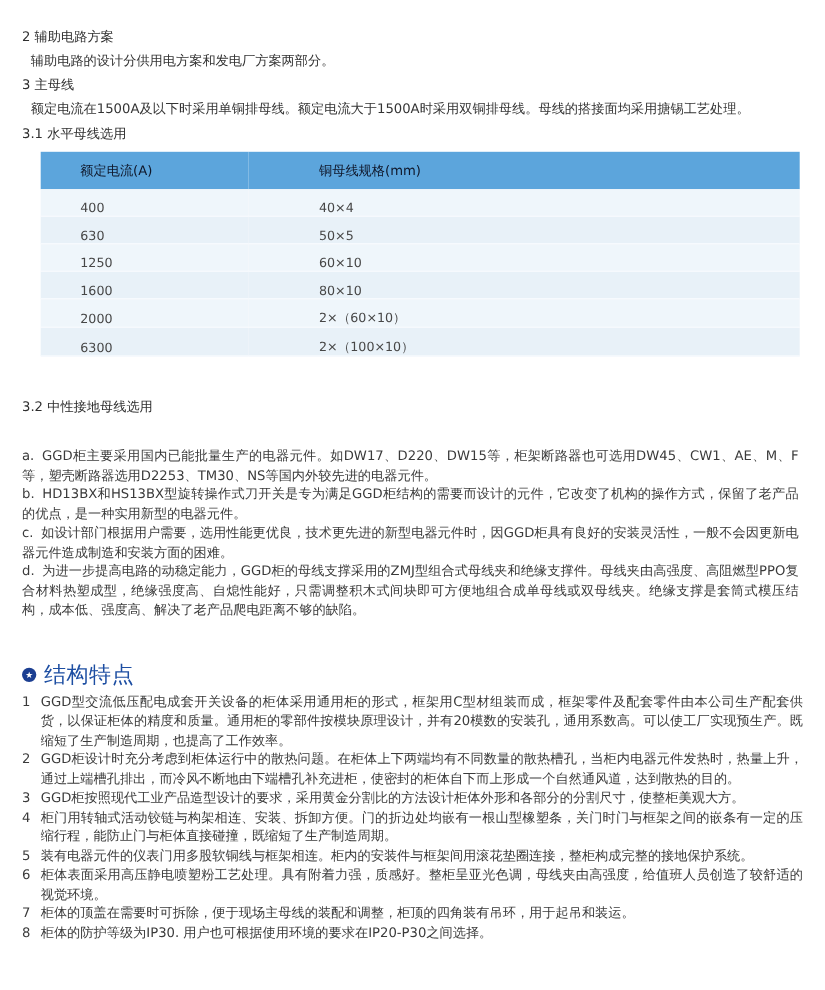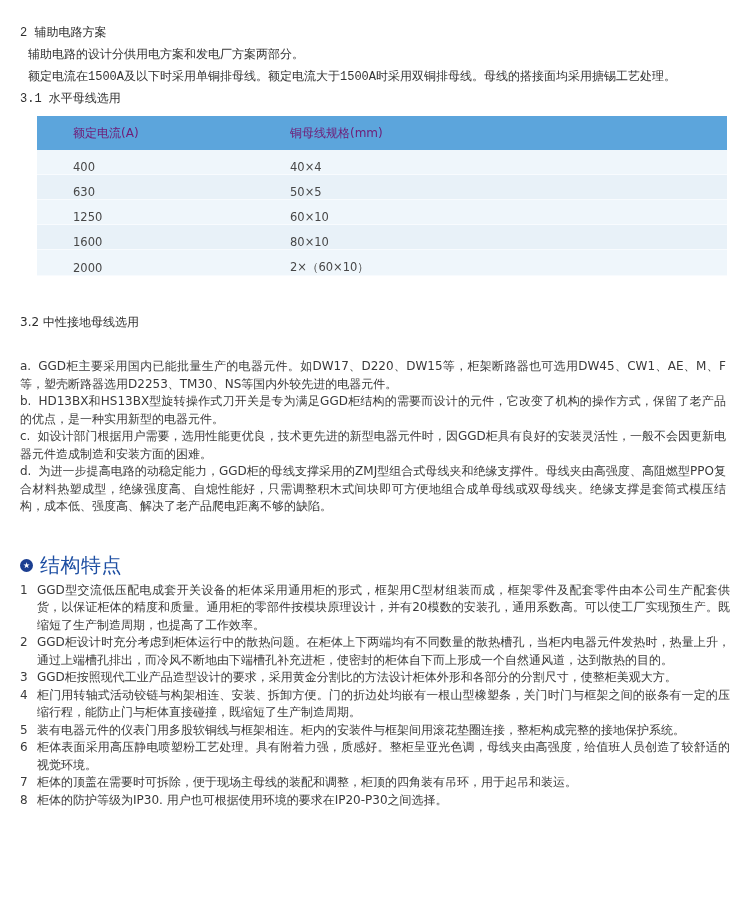--- a/index.html
+++ b/index.html
@@ -8,35 +8,35 @@
     width:750px;height:900px;
     box-sizing:border-box;
     padding:22px 20px 0 20px;
     font-family:"DejaVu Sans","Liberation Sans",sans-serif;
     color:#333;
     font-size:12px;
     overflow:hidden;
     background:#ffffff;
   }
   
-  .top p{margin:0;line-height:22px;white-space:nowrap;font-family:Liberation Mono, monospace;}
+  .top p{margin:0;line-height:22px;white-space:nowrap;}
   .h{color:#2e2e2e;}
   .indent{padding-left:8px;}
 
   
   table.spec{
     width:690px;
     margin-left:17px;
     border-collapse:collapse;
     table-layout:fixed;
     margin-top:6px;
   }
   table.spec thead th{
     background:#5CA5DC;
-    color:#701a75;
+    color:#0f172a;
     font-weight:normal;
     font-size:12px;
     height:34px;
     text-align:left;
     padding:0;
   }
   table.spec th:first-child, table.spec td:first-child{width:189px;padding-left:36px;box-sizing:border-box;}
   table.spec th:last-child, table.spec td:last-child{padding-left:64px;box-sizing:border-box;}
   table.spec td{
     height:17px;
@@ -87,20 +87,21 @@
   .feature-text{flex:1;text-align:justify;}
 </style>
 </head>
 <body>
 
 <div class="page">
 
   <div class="top">
     <p class="h">2 辅助电路方案</p>
     <p class="indent">辅助电路的设计分供用电方案和发电厂方案两部分。</p>
+    <p class="h">3 主母线</p>
     <p class="indent">额定电流在1500A及以下时采用单铜排母线。额定电流大于1500A时采用双铜排母线。母线的搭接面均采用搪锡工艺处理。</p>
     <p class="h">3.1 水平母线选用</p>
   </div>
 
   <table class="spec" id="table1">
     <thead>
         <tr>
           <th>额定电流(A)</th>
           <th>铜母线规格(mm)</th>
         </tr>
@@ -118,20 +119,24 @@
           <td>1250</td>
           <td>60×10</td>
         </tr>
         <tr>
           <td>1600</td>
           <td>80×10</td>
         </tr>
         <tr>
           <td>2000</td>
           <td>2×（60×10）</td>
+        </tr>
+        <tr>
+          <td>6300</td>
+          <td>2×（100×10）</td>
         </tr>
       </tbody>
   </table>
 
   <p class="h sec32 top-style" style="margin-top:35px;line-height:22px;">3.2 中性接地母线选用</p>
 
 
   <div class="notes" id="notes">
       <p><span class="note-label">a.</span><span>GGD柜主要采用国内已能批量生产的电器元件。如DW17、D220、DW15等，柜架断路器也可选用DW45、CW1、AE、M、F等，塑壳断路器选用D2253、TM30、NS等国内外较先进的电器元件。</span></p>
       <p><span class="note-label">b.</span><span>HD13BX和HS13BX型旋转操作式刀开关是专为满足GGD柜结构的需要而设计的元件，它改变了机构的操作方式，保留了老产品的优点，是一种实用新型的电器元件。</span></p>

